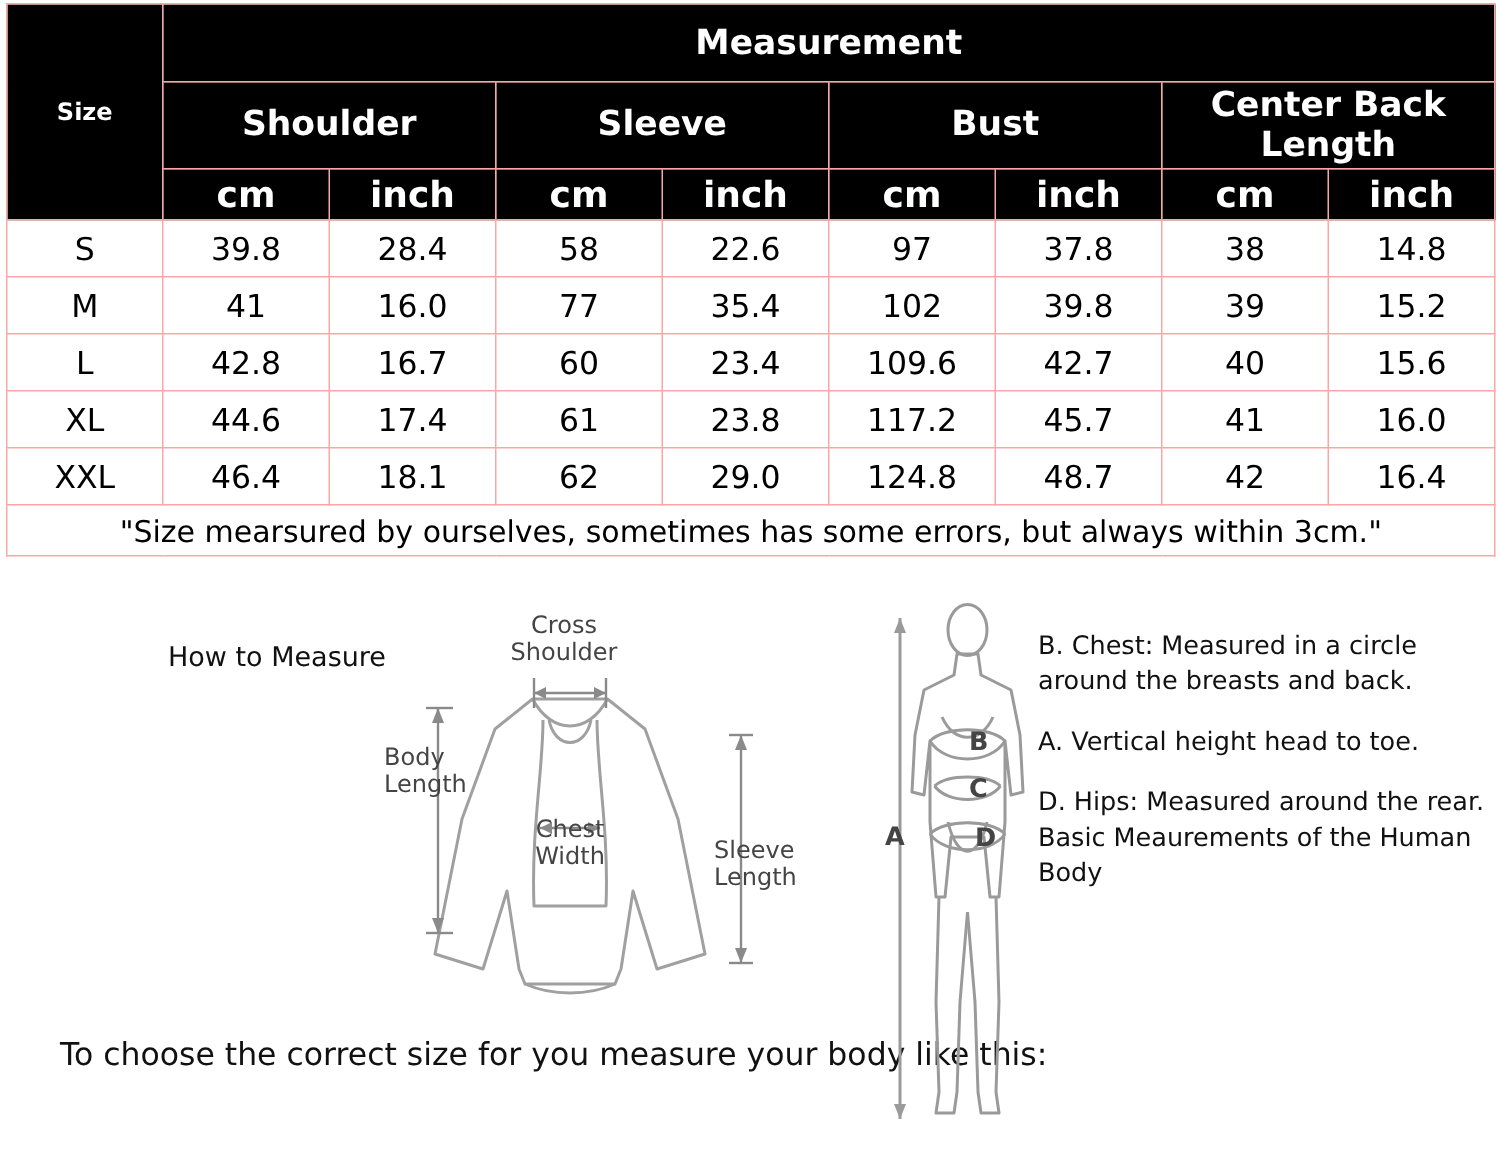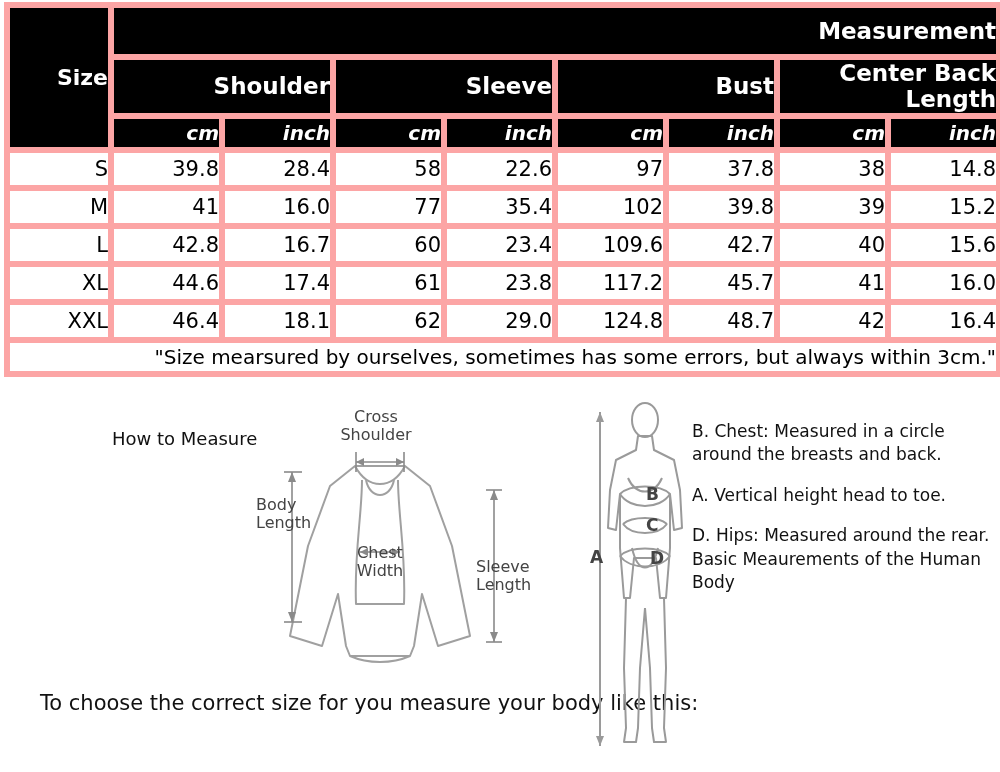--- a/index.html
+++ b/index.html
@@ -18,34 +18,34 @@
 
   
   .size-table {
     position: absolute;
     left: 4px; top: 2px;
     width: 992px;
     border-collapse: collapse;
     table-layout: fixed;
   }
   .size-table td, .size-table th {
-    border: 6px solid #fca5a5;
-    text-align: right;
+    border: 1px solid #fca5a5;
+    text-align: center;
     vertical-align: middle;
     padding: 0;
   }
   .hdr {
     background: #000000;
     color: #ffffff;
     font-weight: bold;
   }
   .hdr-main { font-size: 23px; height: 52px; }
   .hdr-sub  { font-size: 23px; height: 58px; line-height: 1.15; }
-  .hdr-unit { font-size: 20px; height: 34px; font-style: italic; }
-  .hdr-size { font-size: 22px; }
+  .hdr-unit { font-size: 24px; height: 34px; }
+  .hdr-size { font-size: 16px; }
   .body-cell {
     background: #ffffff;
     color: #000000;
     font-size: 21px;
     height: 38px;
     border: 2px solid #000000;
   }
   .note-cell {
     background: #ffffff;
     color: #000000;

